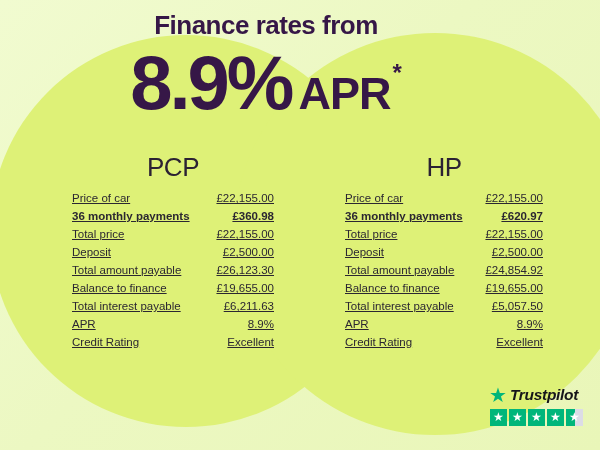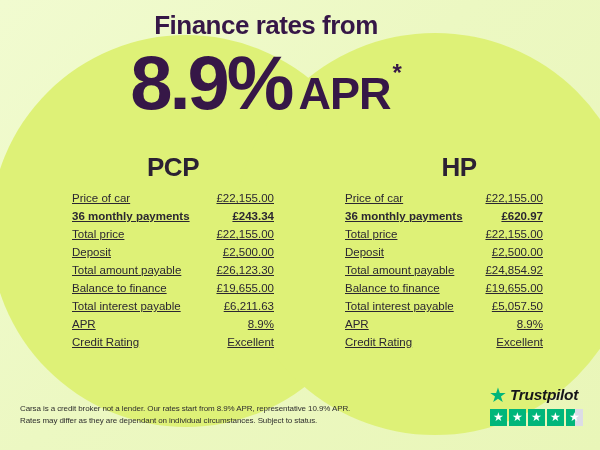--- a/index.html
+++ b/index.html
@@ -12,23 +12,23 @@
   .circle.left{width:392px;height:392px;left:-10px;top:35px;}
   .circle.right{width:402px;height:402px;left:234px;top:33px;}
 
   .headline{position:absolute;top:10px;left:0;width:532px;text-align:center;color:#361747;}
   .headline-title{font-size:26px;font-weight:800;letter-spacing:-0.5px;}
   .rate-line{display:flex;justify-content:center;align-items:baseline;margin-top:4px;}
   .rate{font-size:76px;font-weight:800;letter-spacing:-3px;line-height:1;}
   .rate-suffix{font-size:45px;font-weight:800;letter-spacing:-1px;margin-left:7px;}
   .rate-asterisk{font-size:24px;font-weight:800;align-self:flex-start;margin-top:14px;margin-left:2px;}
 
-  .col-header{position:absolute;top:152px;text-align:center;font-size:26px;font-weight:700;color:#2b2133;letter-spacing:-0.5px;}
+  .col-header{position:absolute;top:152px;text-align:center;font-size:26px;font-weight:400;color:#2b2133;letter-spacing:-0.5px;}
   .col-header.pcp{left:72px;width:202px;}
-  .col-header.hp{left:360px;width:198px;}
+  .col-header.hp{left:345px;width:198px;}
 
   .table{position:absolute;top:189px;font-size:11.5px;color:#2b2731;text-decoration:underline;}
   .table.pcp{left:72px;width:202px;}
   .table.hp{left:345px;width:198px;}
   .row{display:flex;justify-content:space-between;height:18px;line-height:18px;}
   .row.bold{font-weight:700;justify-content:space-between;}
 
   .disclaimer{position:absolute;left:20px;top:403px;width:368px;font-size:8px;line-height:12px;color:#2e2e2e;letter-spacing:-0.1px;}
 
   .trustpilot{position:absolute;left:489px;top:385px;}
@@ -57,21 +57,21 @@
   <div class="col-header pcp">PCP</div>
   <div class="col-header hp">HP</div>
 
   <div class="table pcp">
       <div class="row">
         <span>Price of car</span>
         <span>£22,155.00</span>
       </div>
       <div class="row bold">
         <span>36 monthly payments</span>
-        <span>£243.34</span>
+        <span>£360.98</span>
       </div>
       <div class="row">
         <span>Total price</span>
         <span>£22,155.00</span>
       </div>
       <div class="row">
         <span>Deposit</span>
         <span>£2,500.00</span>
       </div>
       <div class="row">
@@ -127,24 +127,20 @@
       <div class="row">
         <span>APR</span>
         <span>8.9%</span>
       </div>
       <div class="row">
         <span>Credit Rating</span>
         <span>Excellent</span>
       </div>
     </div>
 
-  <div class="disclaimer">
-    <div>Carsa is a credit broker not a lender. Our rates start from 8.9% APR, representative 10.9% APR.</div>
-    <div>Rates may differ as they are dependant on individual circumstances. Subject to status.</div>
-  </div>
 
   <div class="trustpilot">
     <div class="tp-brand">
       <span class="tp-logo-star">★</span>
       <span class="tp-name">Trustpilot</span>
     </div>
     <div class="tp-stars">
         <div class="tp-star">★</div>
         <div class="tp-star">★</div>
         <div class="tp-star">★</div>

